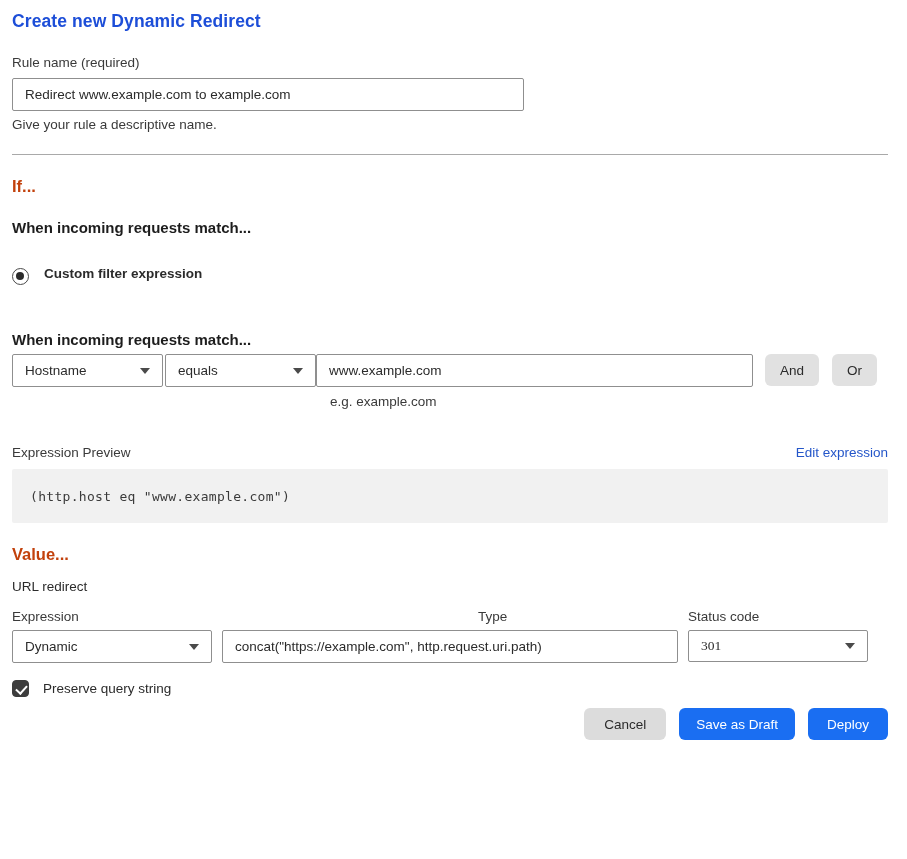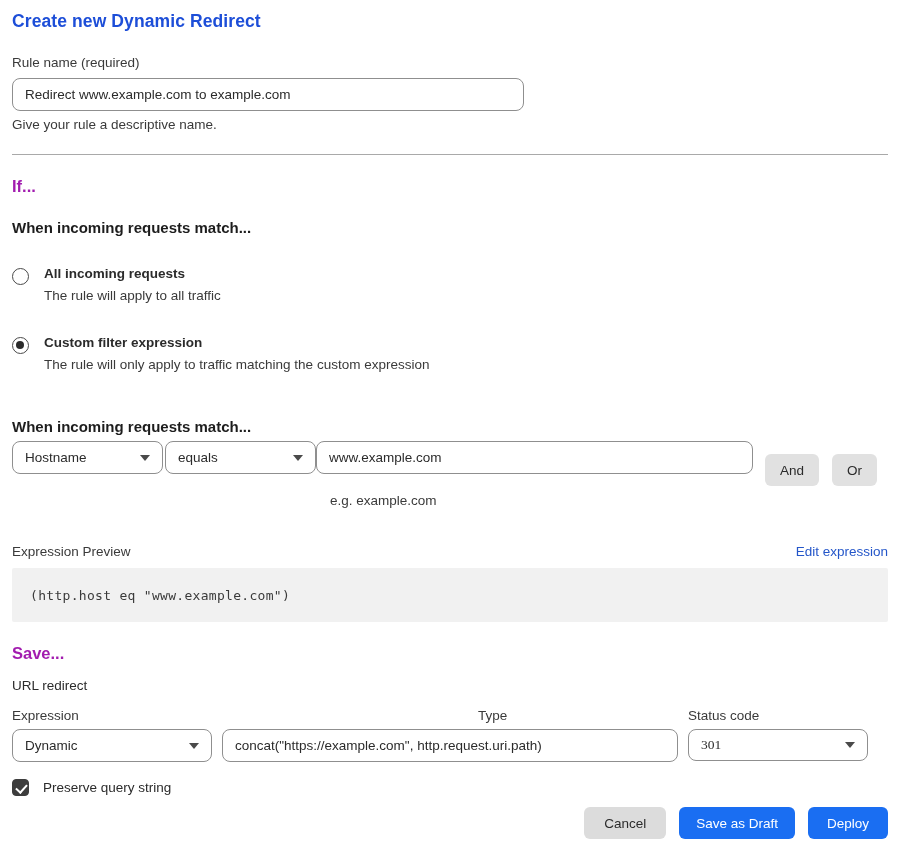--- a/index.html
+++ b/index.html
@@ -21,39 +21,39 @@
     letter-spacing: 0.1px;
   }
   .field-label {
     font-size: 13.5px;
     color: #3a3a3a;
   }
   .rule-name-label { margin-top: 23px; }
   input.text-input, .select-box {
     height: 33px;
     border: 1px solid #8f8f8f;
-    border-radius: 8px;
+    border-radius: 2px;
     background: #fff;
     font-family: "Liberation Sans", sans-serif;
     font-size: 13.5px;
     color: #2b2b2b;
     padding: 0 12px;
     outline: none;
   }
   .rule-name-input { width: 512px; margin-top: 8px; display: block; }
   .helper-text { font-size: 13.5px; color: #3a3a3a; margin-top: 6px; }
   .divider {
     border: none;
     border-top: 1px solid #a9a9a9;
     margin-top: 22px;
   }
   .section-heading {
     font-size: 16.5px;
     font-weight: 700;
-    color: #a21caf;
+    color: #c2410c;
     margin-top: 22px;
   }
   .sub-heading {
     font-size: 15px;
     font-weight: 700;
     color: #1d1d1d;
     margin-top: 24px;
   }
   
   .radio-row { display: flex; margin-top: 30px; cursor: pointer; }
@@ -95,21 +95,21 @@
     width: 0; height: 0;
     border-left: 5px solid transparent;
     border-right: 5px solid transparent;
     border-top: 6px solid #4a4a4a;
     margin-left: 8px;
     flex: 0 0 auto;
   }
   .andor-btn {
     height: 32px;
     padding: 0 15px;
-    margin-top: 13px;
+    margin-top: 0;
     background: #e1e1e1;
     border: none;
     border-radius: 6px;
     font-family: "Liberation Sans", sans-serif;
     font-size: 13.5px;
     color: #2b2b2b;
     cursor: pointer;
   }
   .and-btn { margin-left: 12px; }
   .or-btn { margin-left: 13px; }
@@ -208,33 +208,25 @@
 
   <div class="field-label rule-name-label">Rule name (required)</div>
   <input class="text-input rule-name-input" type="text" value="Redirect www.example.com to example.com" style="">
   <div class="helper-text">Give your rule a descriptive name.</div>
 
   <hr class="divider">
 
   <h2 class="section-heading">If...</h2>
   <h3 class="sub-heading" style="margin-top:23px;">When incoming requests match...</h3>
 
-  <div class="radio-row">
-    <span class="radio-circle" id="radio-0"></span>
-    <span class="radio-texts">
-      <span class="radio-label" style="display:block;">All incoming requests</span>
-      <span class="radio-desc" style="display:block;">The rule will apply to all traffic</span>
-    </span>
-  </div>
 
   <div class="radio-row">
     <span class="radio-circle checked" id="radio-1"></span>
     <span class="radio-texts">
       <span class="radio-label" style="display:block;">Custom filter expression</span>
-      <span class="radio-desc" style="display:block;">The rule will only apply to traffic matching the custom expression</span>
     </span>
   </div>
 
   <h3 class="sub-heading match-heading">When incoming requests match...</h3>
 
 
   <div class="builder-row">
     <div class="select-box sel-field">
       <span>Hostname</span>
       <span class="caret"></span>
@@ -250,21 +242,21 @@
   <div class="helper-text value-helper">e.g. example.com</div>
 
   <div class="preview-row">
     <span class="field-label">Expression Preview</span>
     <a class="edit-link">Edit expression</a>
   </div>
   <div class="code-block">
     <span class="code-text">(http.host eq "www.example.com")</span>
   </div>
 
-  <h2 class="section-heading">Save...</h2>
+  <h2 class="section-heading">Value...</h2>
   <div class="action-label">URL redirect</div>
 
   <div class="then-labels">
     <span class="field-label lbl-expression">Expression</span>
     <span class="field-label lbl-type">Type</span>
     <span class="field-label">Status code</span>
   </div>
 
   <div class="then-row">
     <div class="select-box sel-type">

